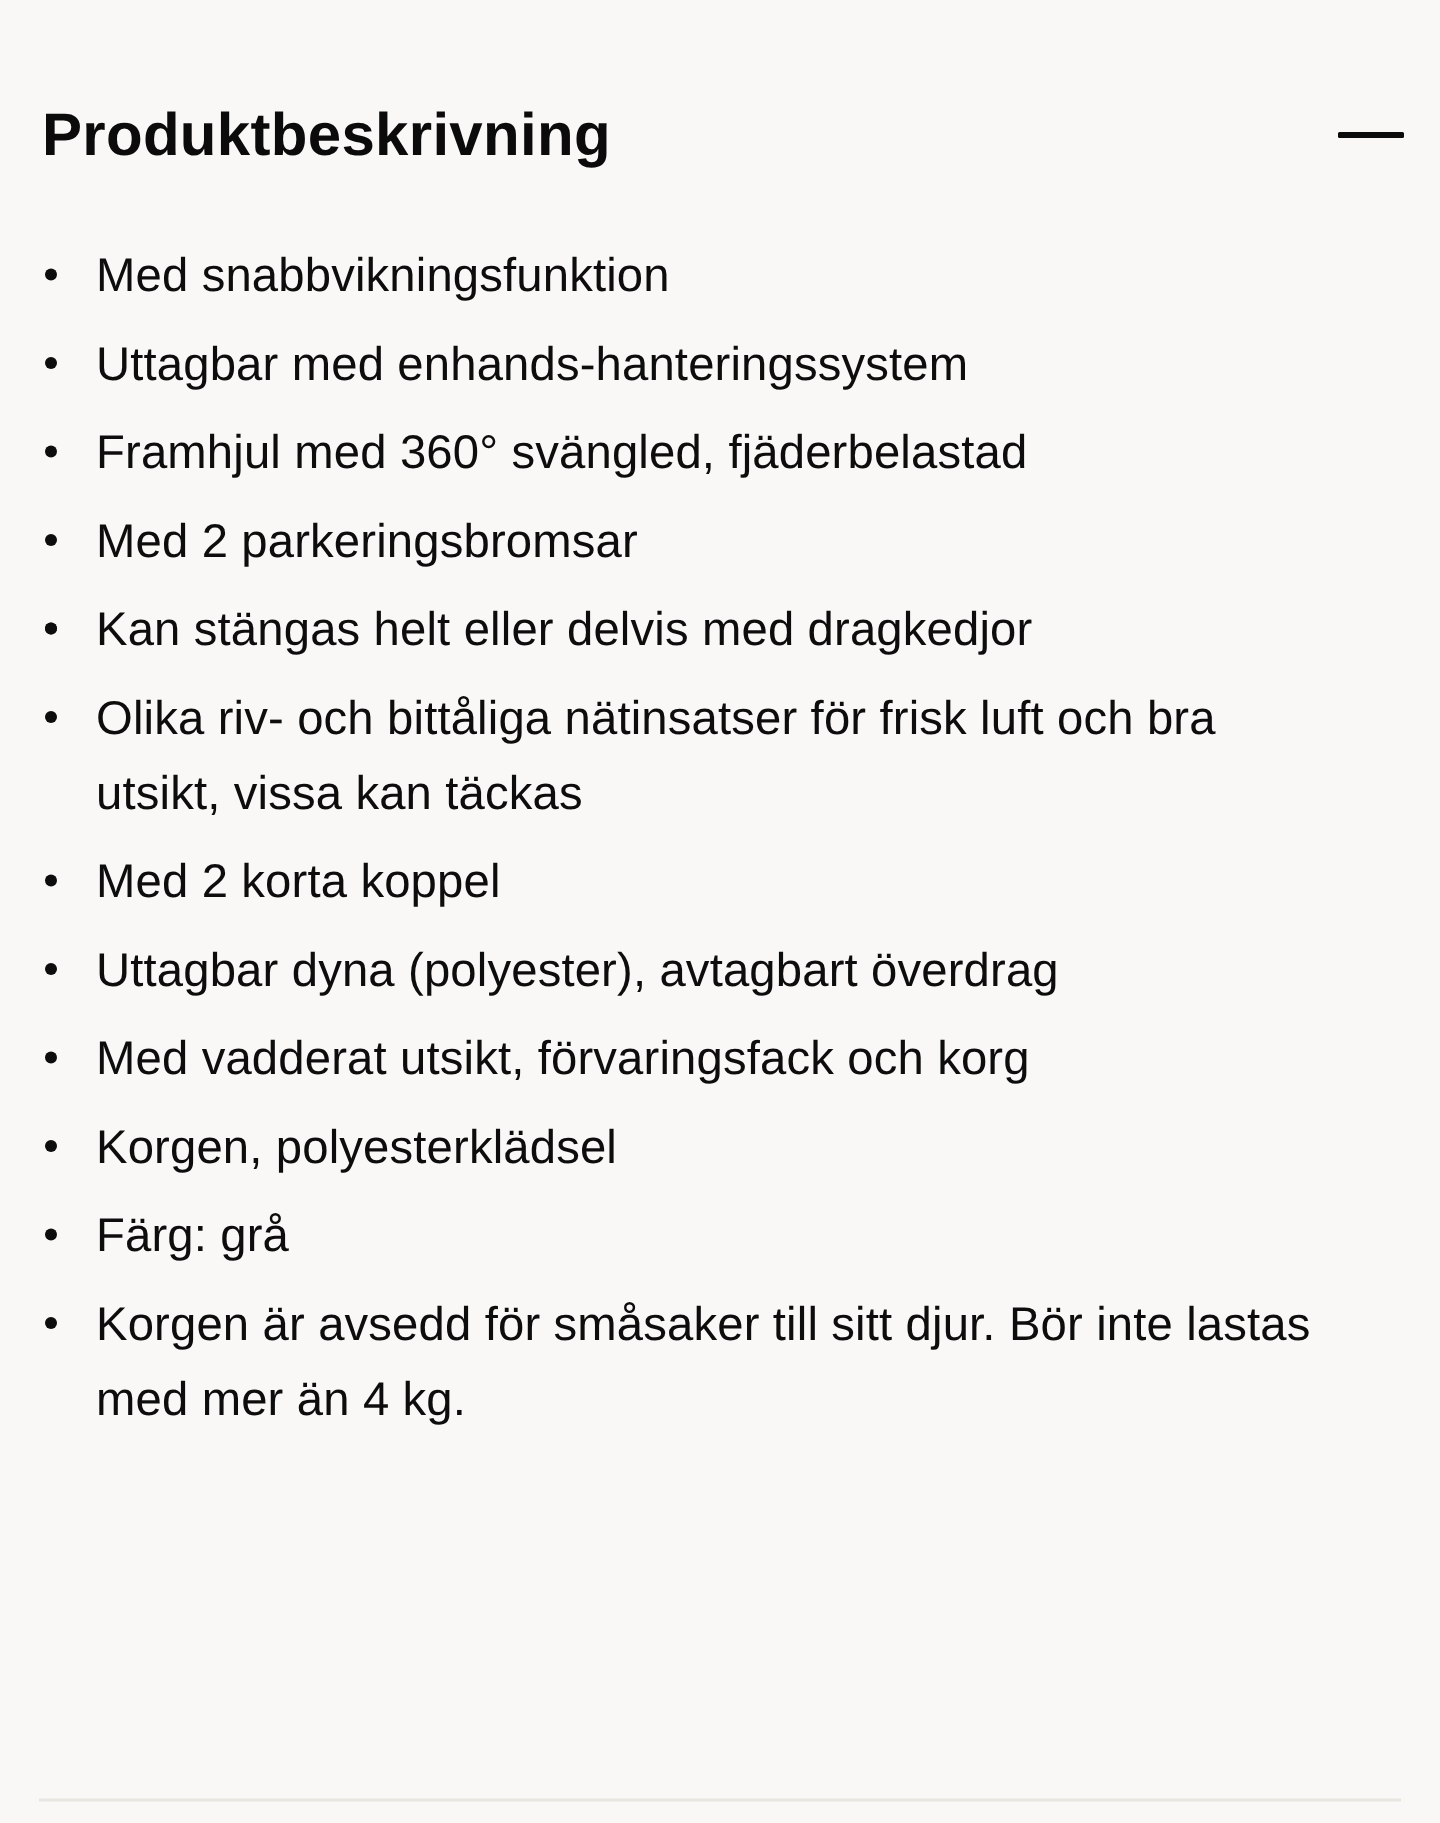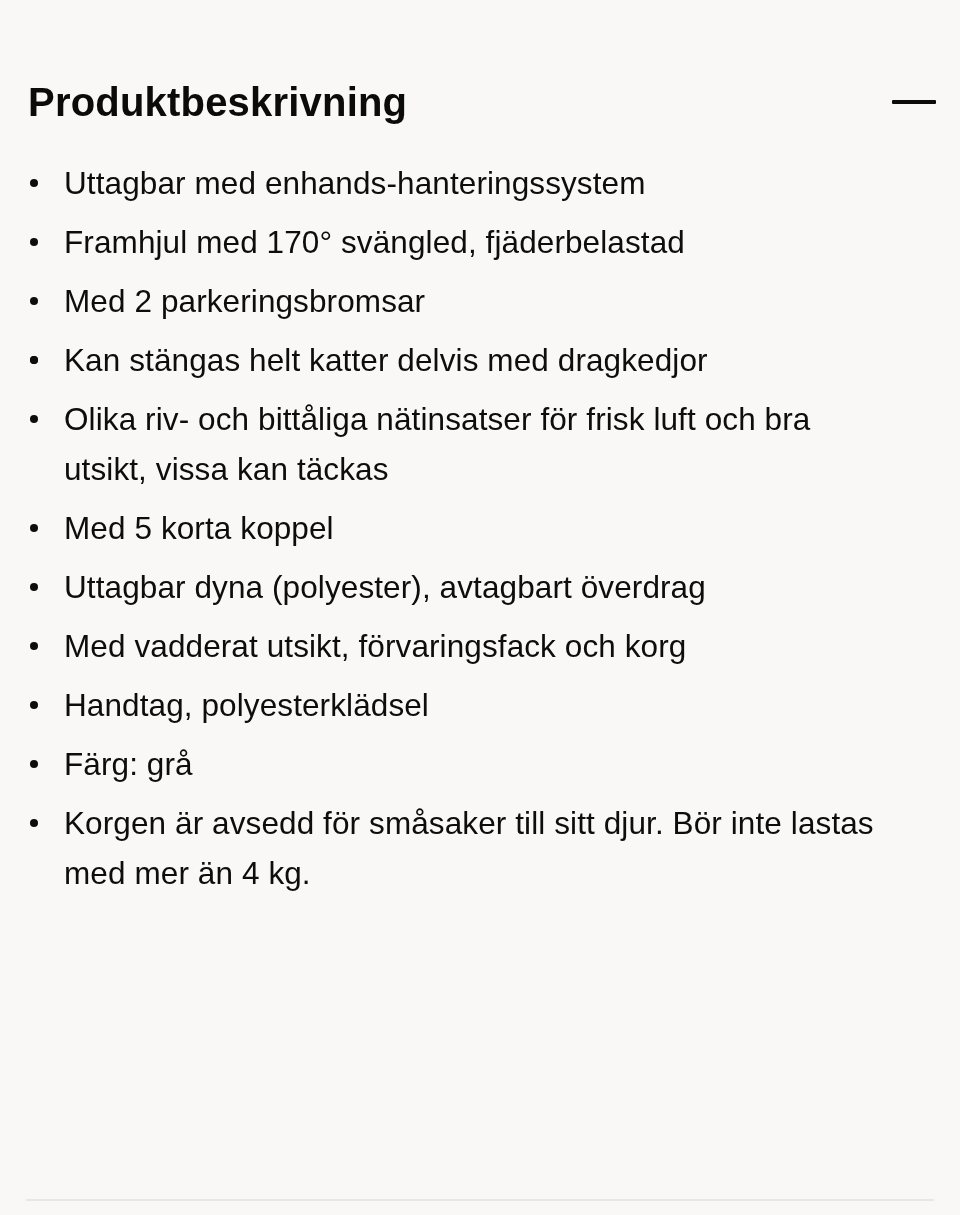--- a/index.html
+++ b/index.html
@@ -18,21 +18,21 @@
     .section {
       position: absolute;
       left: 0;
       top: 0;
       width: 960px;
       height: 1215px;
     }
     .header {
       position: absolute;
       left: 28px;
-      top: 72px;
+      top: 60px;
       width: 906px;
       height: 60px;
       display: flex;
       align-items: center;
       justify-content: space-between;
       cursor: pointer;
     }
     .title {
       font-family: "Liberation Sans", sans-serif;
       font-weight: 700;
@@ -99,28 +99,29 @@
 
 <div class="section">
   <div class="header">
     <h2 class="title">Produktbeskrivning</h2>
     <div class="collapse-btn">
       <span class="minus-icon"></span>
     </div>
   </div>
 
   <ul class="list">
+    <li class="item"><span class="bullet"></span><span>Med snabbvikningsfunktion</span></li>
     <li class="item"><span class="bullet"></span><span>Uttagbar med enhands-hanteringssystem</span></li>
-    <li class="item"><span class="bullet"></span><span>Framhjul med 170° svängled, fjäderbelastad</span></li>
+    <li class="item"><span class="bullet"></span><span>Framhjul med 360° svängled, fjäderbelastad</span></li>
     <li class="item"><span class="bullet"></span><span>Med 2 parkeringsbromsar</span></li>
     <li class="item"><span class="bullet"></span></li>
-    <li class="item"><span class="bullet"></span><span>Kan stängas helt katter delvis med dragkedjor</span></li>
+    <li class="item"><span class="bullet"></span><span>Kan stängas helt eller delvis med dragkedjor</span></li>
     <li class="item"><span class="bullet"></span><span>Olika riv- och bittåliga nätinsatser för frisk luft och bra utsikt, vissa kan täckas</span></li>
-    <li class="item"><span class="bullet"></span><span>Med 5 korta koppel</span></li>
+    <li class="item"><span class="bullet"></span><span>Med 2 korta koppel</span></li>
     <li class="item"><span class="bullet"></span><span>Uttagbar dyna (polyester), avtagbart överdrag</span></li>
     <li class="item"><span class="bullet"></span><span>Med vadderat utsikt, förvaringsfack och korg</span></li>
-    <li class="item"><span class="bullet"></span><span>Handtag, polyesterklädsel</span></li>
+    <li class="item"><span class="bullet"></span><span>Korgen, polyesterklädsel</span></li>
     <li class="item"><span class="bullet"></span><span>Färg: grå</span></li>
     <li class="item"><span class="bullet"></span><span>Korgen är avsedd för småsaker till sitt djur. Bör inte lastas med mer än 4 kg.</span></li>
   </ul>
 
   <div class="divider"></div>
 </div>
 
 </body></html>

